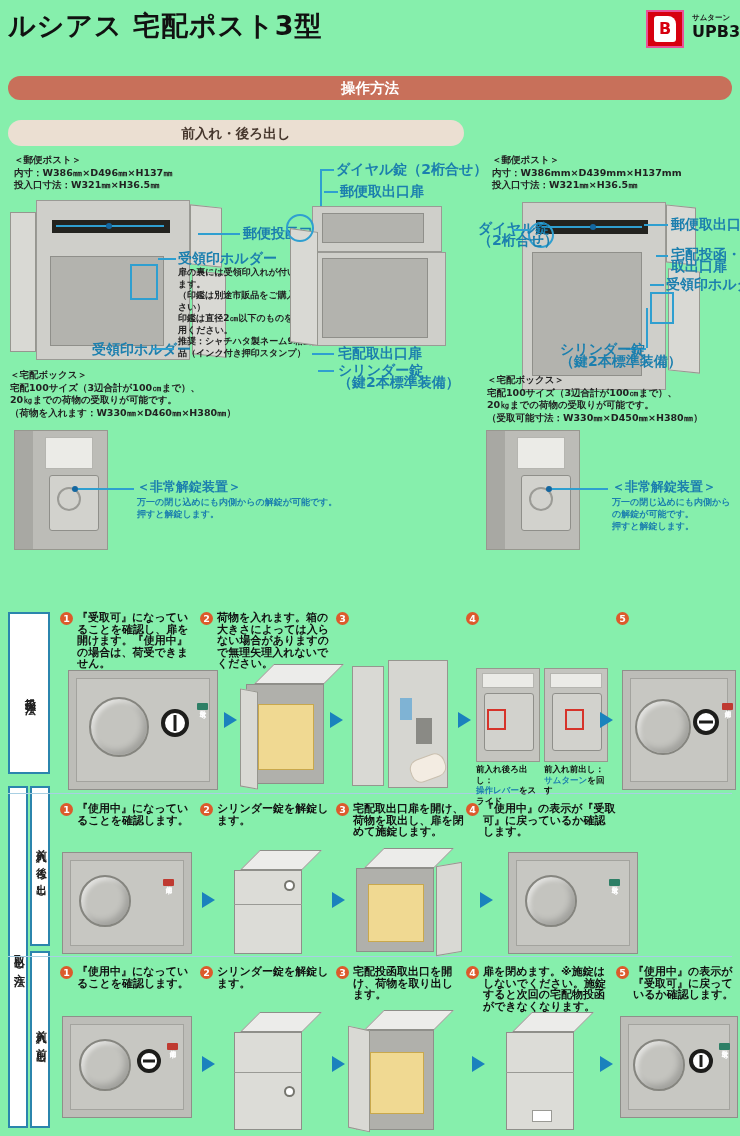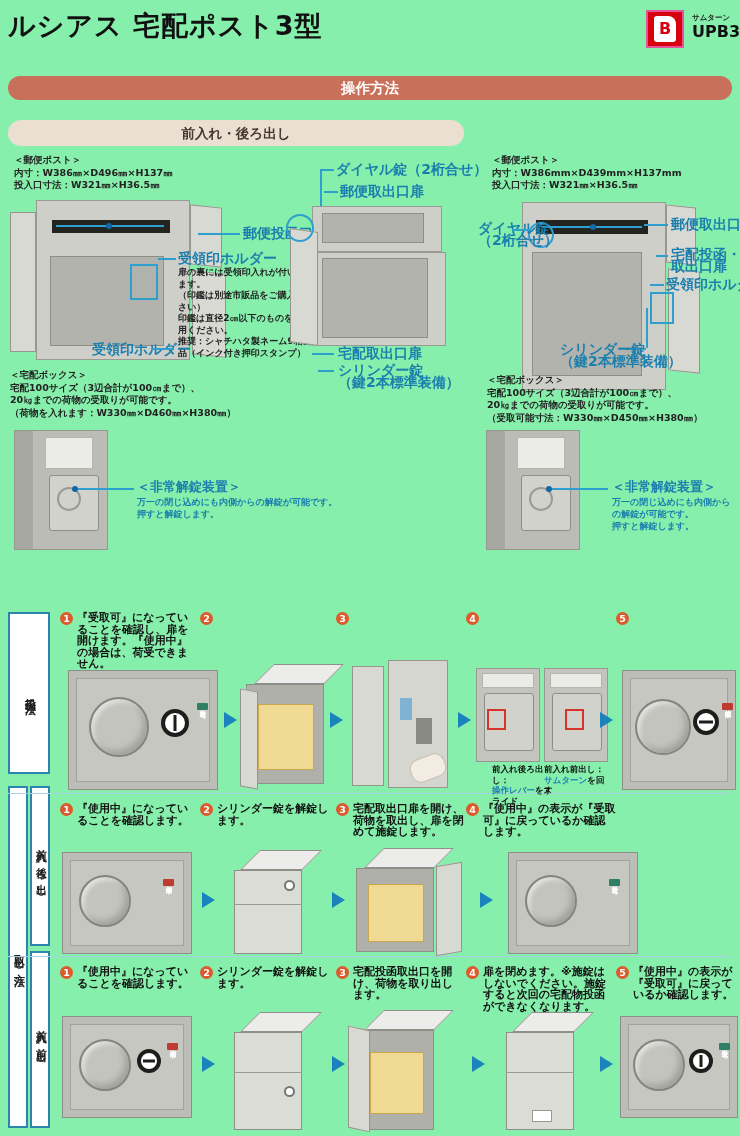--- a/index.html
+++ b/index.html
@@ -216,20 +216,21 @@
 
   <div class="abs sep" style="left:8px;top:793px;width:724px"></div>
   <div class="abs sep" style="left:8px;top:956px;width:724px"></div>
 
   <div class="abs step" style="left:60px;top:612px;width:136px">
     <span class="num">1</span>
     <span class="step-t">『受取可』になっていることを確認し、扉を開けます。『使用中』の場合は、荷受できません。</span>
   </div>
   <div class="abs step" style="left:200px;top:612px;width:132px">
     <span class="num">2</span>
+    <span class="step-t">荷物を入れます。箱の大きさによっては入らない場合がありますので無理矢理入れないでください。</span>
   </div>
   <div class="abs step" style="left:336px;top:612px;width:126px">
     <span class="num">3</span>
   </div>
   <div class="abs step" style="left:466px;top:612px;width:146px">
     <span class="num">4</span>
   </div>
   <div class="abs step" style="left:616px;top:612px;width:118px">
     <span class="num">5</span>
   </div>
@@ -260,21 +261,21 @@
     <div class="devphoto" style="left:0;top:0;width:62px;height:92px">
       <div class="dev-label" style="left:5px;top:4px;width:50px;height:13px"></div>
       <div class="dev-body" style="left:7px;top:24px;width:48px;height:56px"></div>
       <div class="redbox" style="left:10px;top:40px;width:15px;height:17px"></div>
     </div>
     <div class="devphoto" style="left:68px;top:0;width:62px;height:92px">
       <div class="dev-label" style="left:5px;top:4px;width:50px;height:13px"></div>
       <div class="dev-body" style="left:7px;top:24px;width:48px;height:56px"></div>
       <div class="redbox" style="left:20px;top:40px;width:15px;height:17px"></div>
     </div>
-    <div class="cap abs" style="left:16px;top:96px;width:66px">
+    <div class="cap abs" style="left:0;top:96px;width:66px">
       <div>前入れ後ろ出し：</div>
       <span class="capblue">操作レバー</span><span>をスライド</span>
     </div>
     <div class="cap abs" style="left:68px;top:96px;width:66px">
       <div>前入れ前出し：</div>
       <span class="capblue">サムターン</span><span>を回す</span>
     </div>
   </div>
   <div class="abs arrow" style="left:600px;top:712px"></div>
   <div class="abs panel" style="left:622px;top:670px;width:112px;height:118px">

